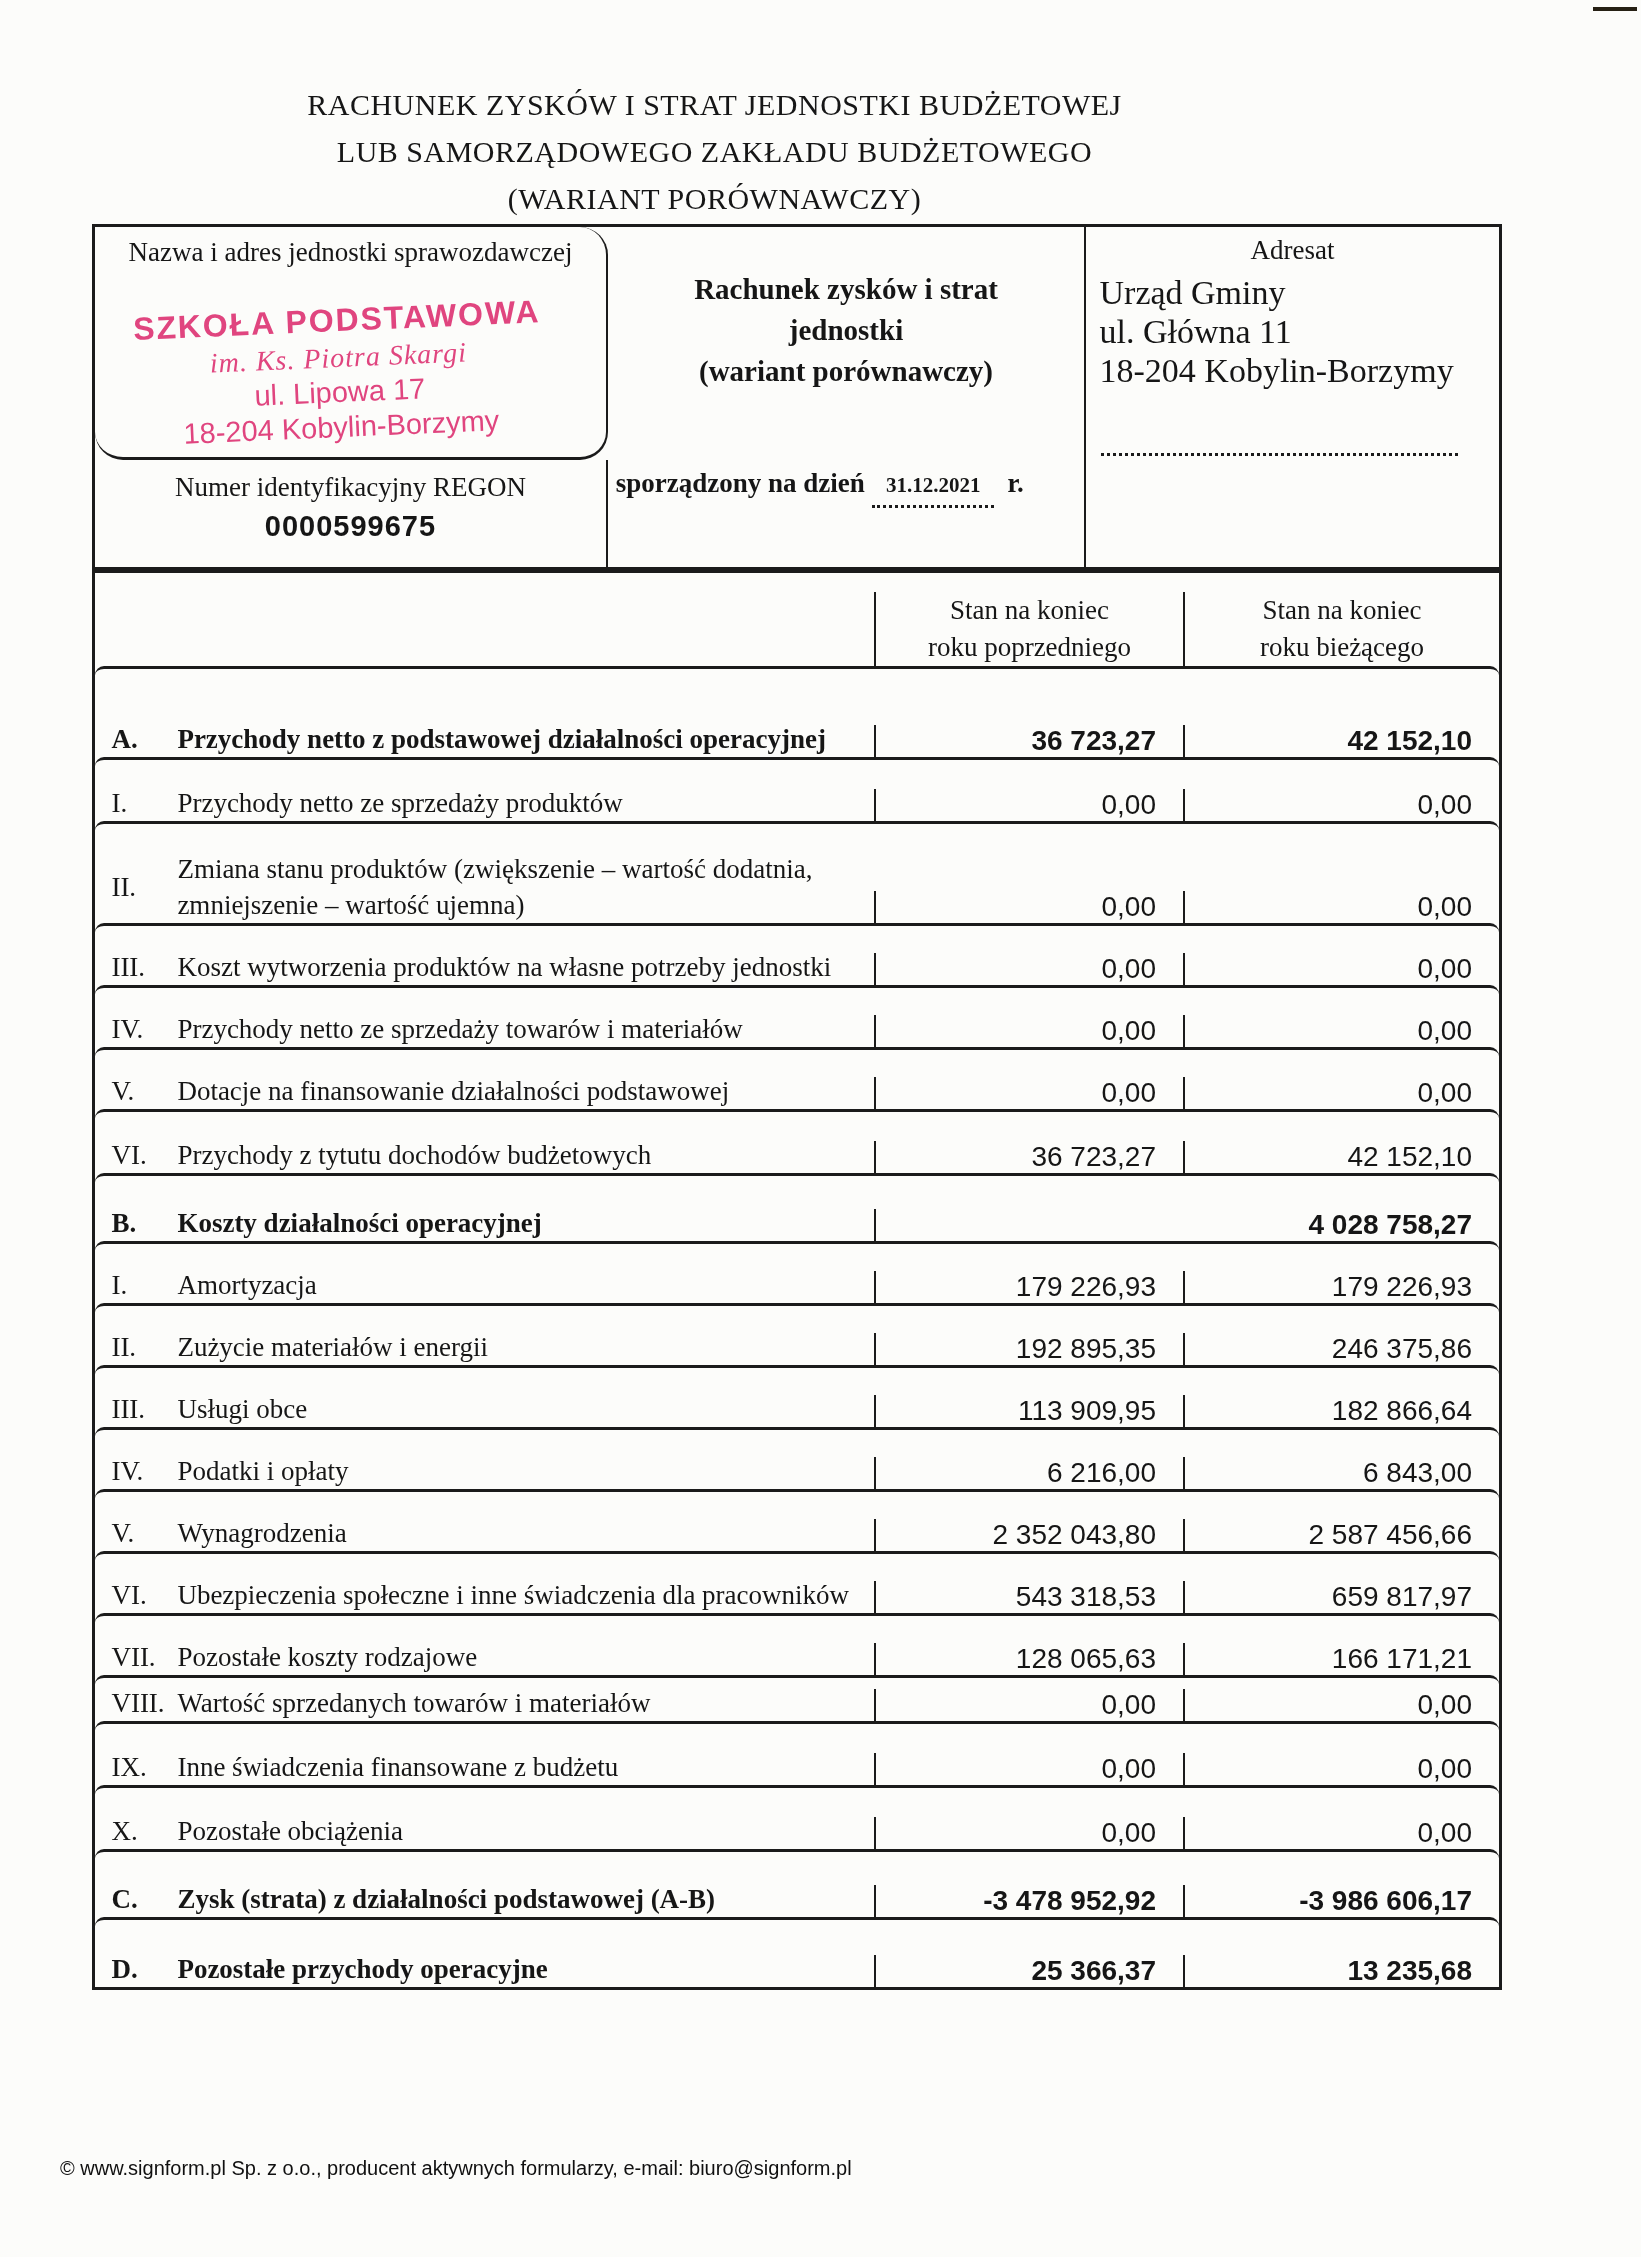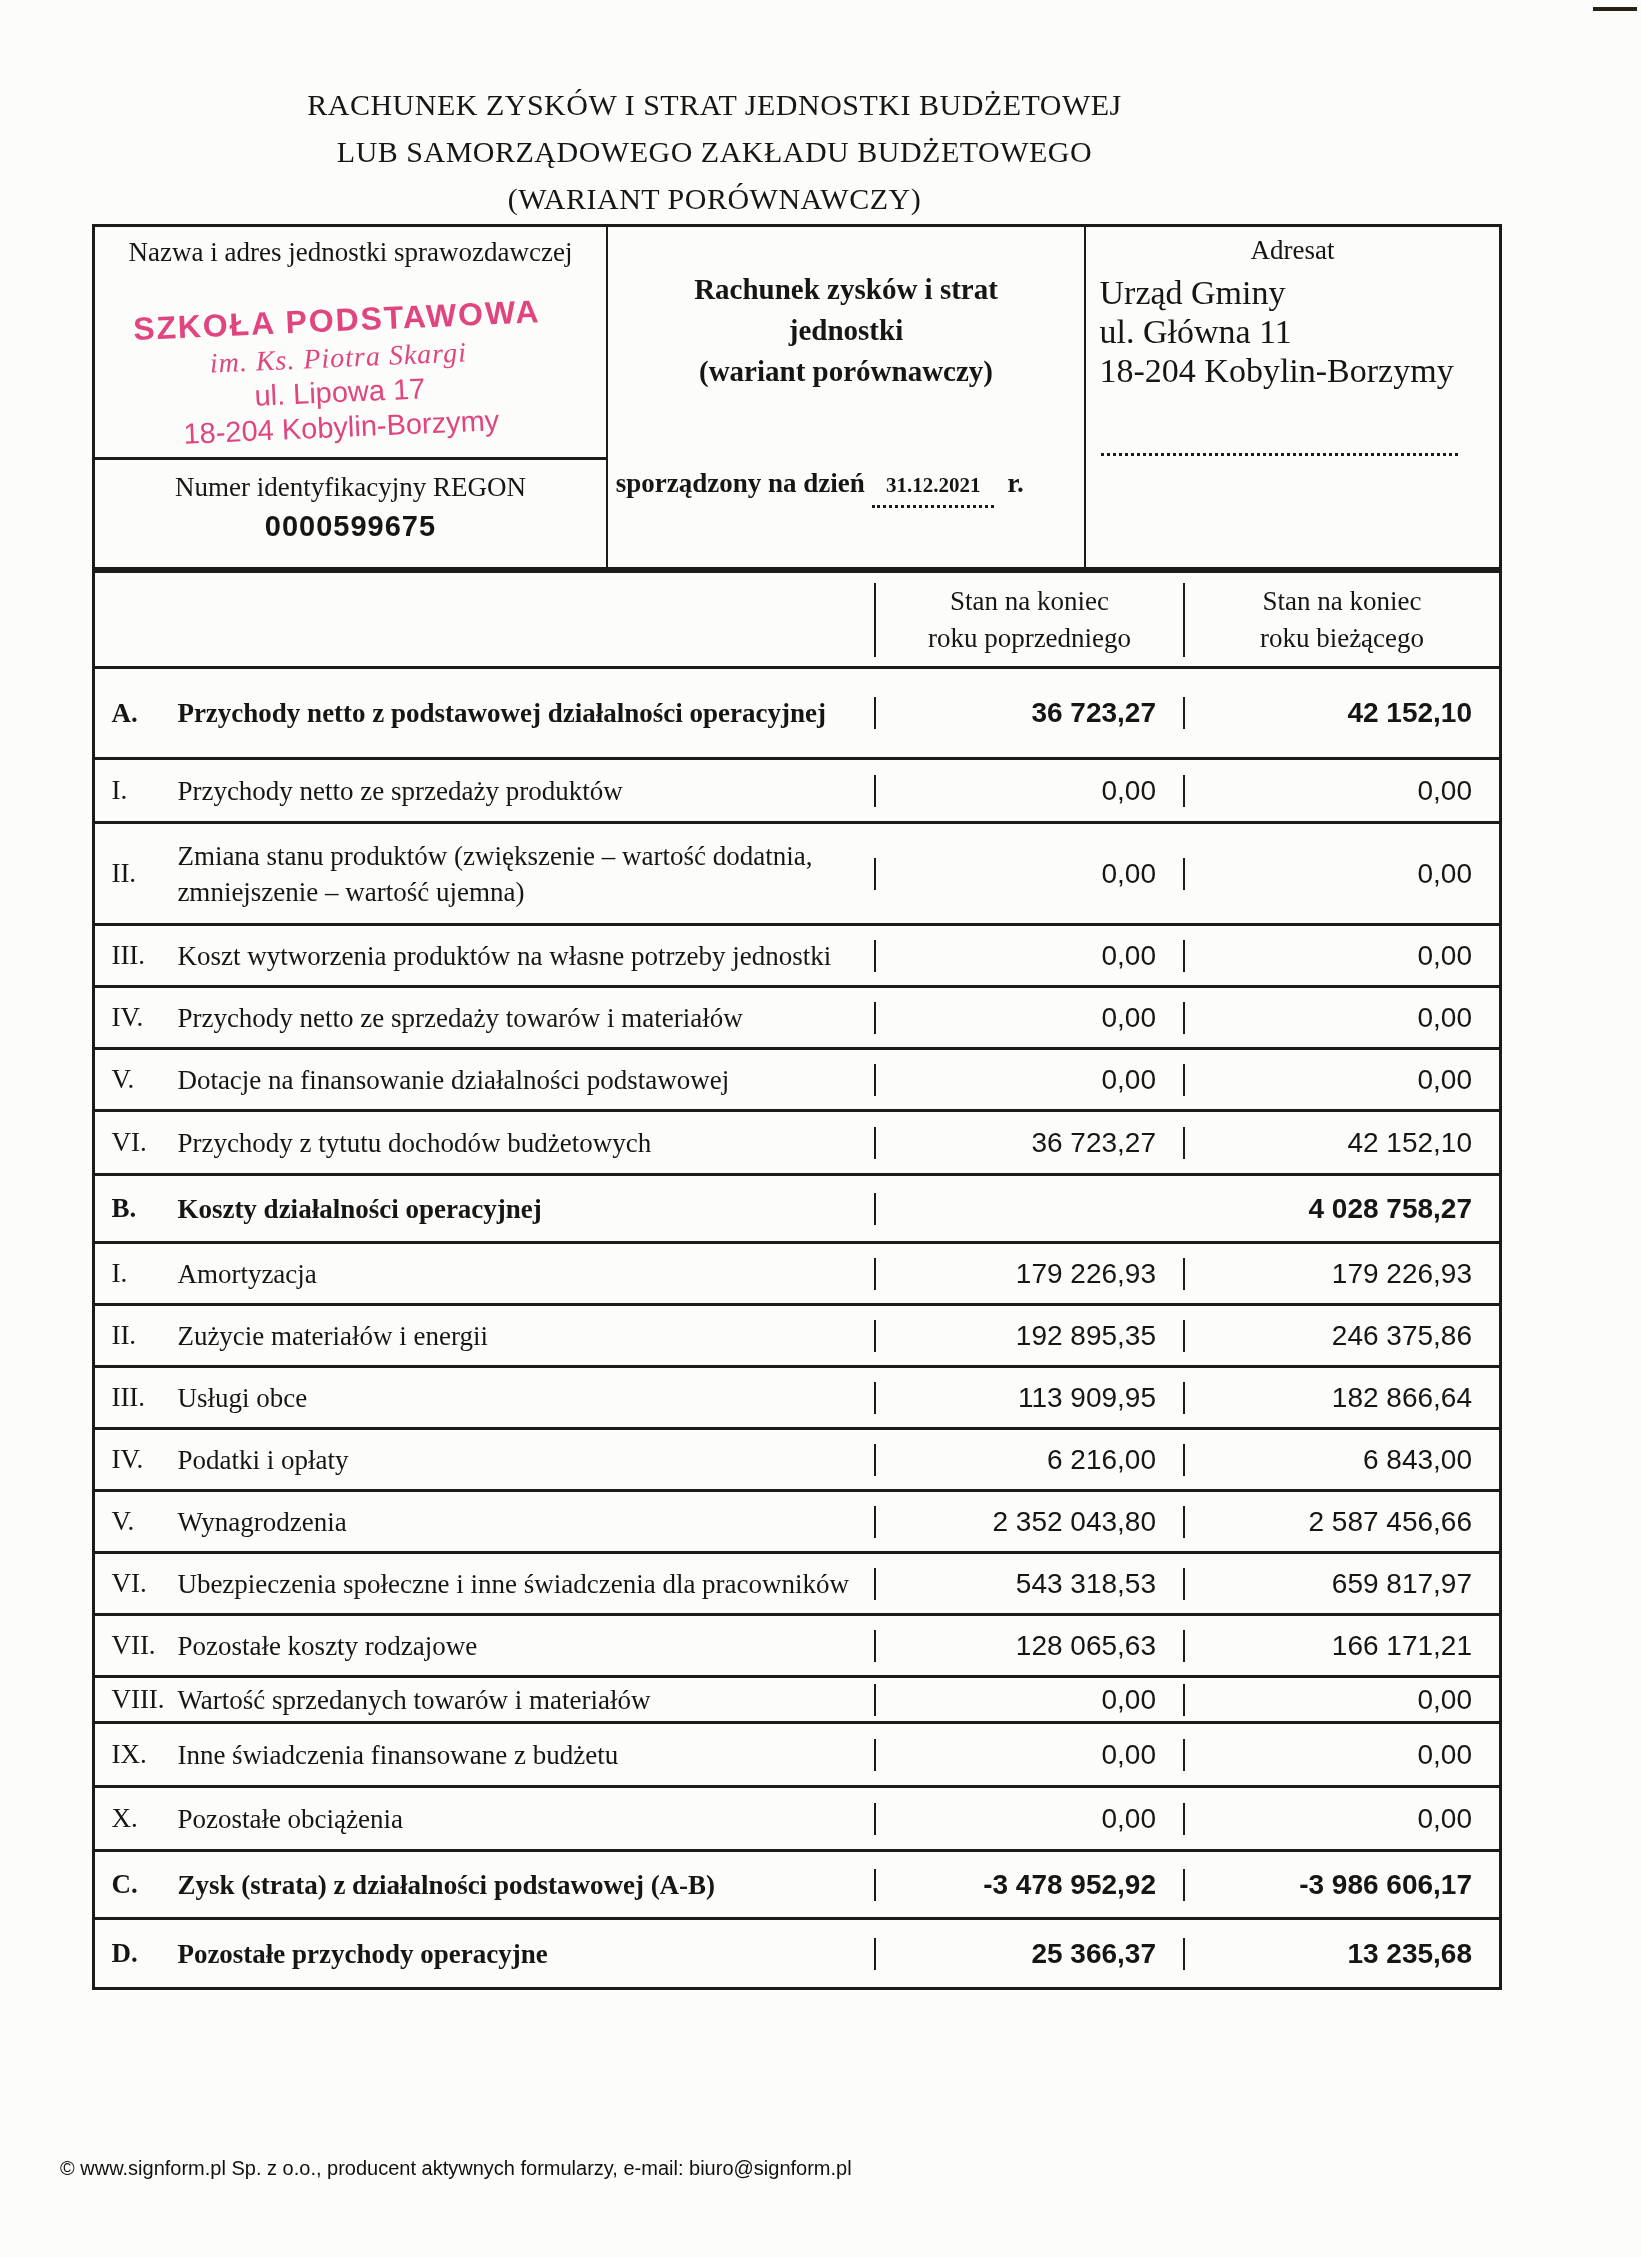--- a/index.html
+++ b/index.html
@@ -18,21 +18,21 @@
     position:absolute;left:29px;top:81px;width:1371px;
     text-align:center;font-size:30px;line-height:47px;letter-spacing:0.5px;
   }
   
   .header-table{
     position:absolute;left:92px;top:224px;width:1410px;height:346px;
     border:3.9px solid #1b1b1b;box-sizing:border-box;
     display:grid;grid-template-columns:513px 478px auto;grid-template-rows:233px auto;
   }
   .hcell{box-sizing:border-box;position:relative;}
-  .cell-nazwa{grid-column:1;grid-row:1;border-right:2.9px solid #1b1b1b;border-bottom:3.9px solid #1b1b1b;}
+  .cell-nazwa{grid-column:1;grid-row:1;border-right:2.9px solid #1b1b1b;border-bottom:3.9px solid #1b1b1b;border-radius:28px;}
   .cell-regon{grid-column:1;grid-row:2;border-right:2.9px solid #1b1b1b;text-align:center;padding-top:11.6px;}
   .cell-form{grid-column:2;grid-row:1/3;border-right:2.9px solid #1b1b1b;}
   .cell-adresat{grid-column:3;grid-row:1/3;}
   .nazwa-label{text-align:center;font-size:27px;margin-top:9.7px;}
   
   .stamp{
     position:absolute;left:17.4px;top:75px;width:454px;text-align:center;
     transform:rotate(-2.5deg);
   }
   .stamp-l1{font-family:"Liberation Sans",sans-serif;font-weight:700;font-size:32px;letter-spacing:1.9px;}
@@ -55,21 +55,21 @@
   .adresat-lines{margin:7.7px 0 0 13.5px;font-size:34px;line-height:39px;}
   .dotted-line{position:absolute;left:15.4px;top:226px;width:357px;border-bottom:3.9px dotted #1b1b1b;}
   
   .regon-label{font-size:27px;}
   .regon-num{font-family:"Liberation Sans",sans-serif;font-weight:700;font-size:29px;letter-spacing:1px;margin-top:7.7px;}
   
   .main-table{
     position:absolute;left:92px;top:570px;width:1410px;
     border:3.9px solid #1b1b1b;box-sizing:border-box;
   }
-  .t-row{display:flex;border-top:3.9px solid #1b1b1b;box-sizing:border-box;align-items:center;}
+  .t-row{display:flex;border-top:3.9px solid #1b1b1b;box-sizing:border-box;align-items:flex-end;border-radius:9px;}
   .t-row.first{border-top:none;}
   .c-label{width:779px;box-sizing:border-box;display:flex;align-items:center;padding-left:16.4px;}
   .c-prev{width:309px;box-sizing:border-box;border-left:2.9px solid #1b1b1b;}
   .c-curr{flex:1;box-sizing:border-box;border-left:2.9px solid #1b1b1b;}
   .t-header{height:93px;}
   .t-header .c-prev,.t-header .c-curr{
     display:flex;flex-direction:column;justify-content:center;align-items:center;
     font-size:27px;line-height:37px;
   }
   .num{width:66px;flex:none;font-size:27px;}

